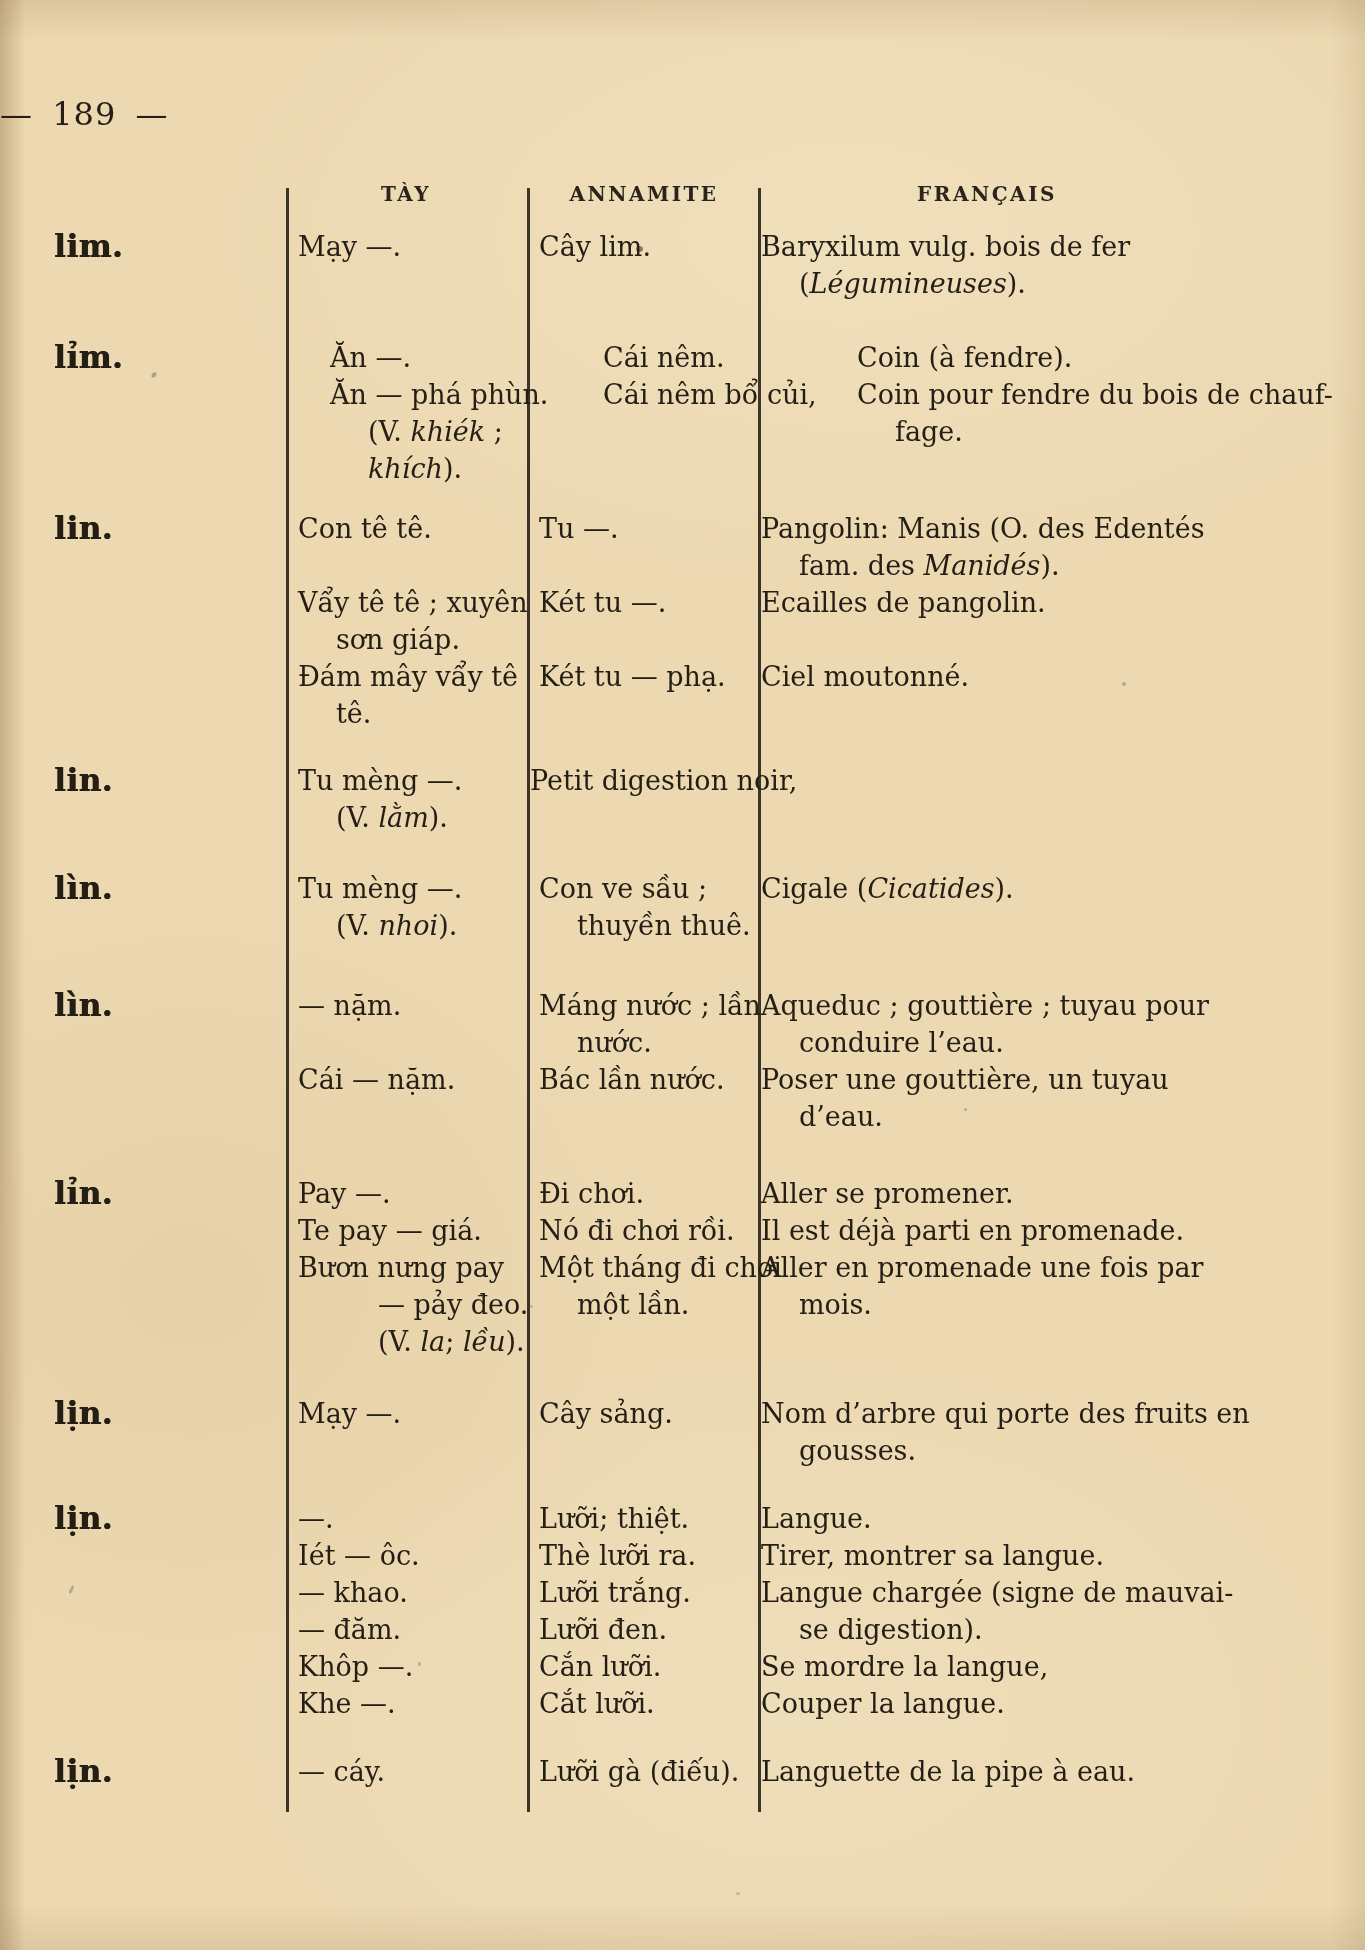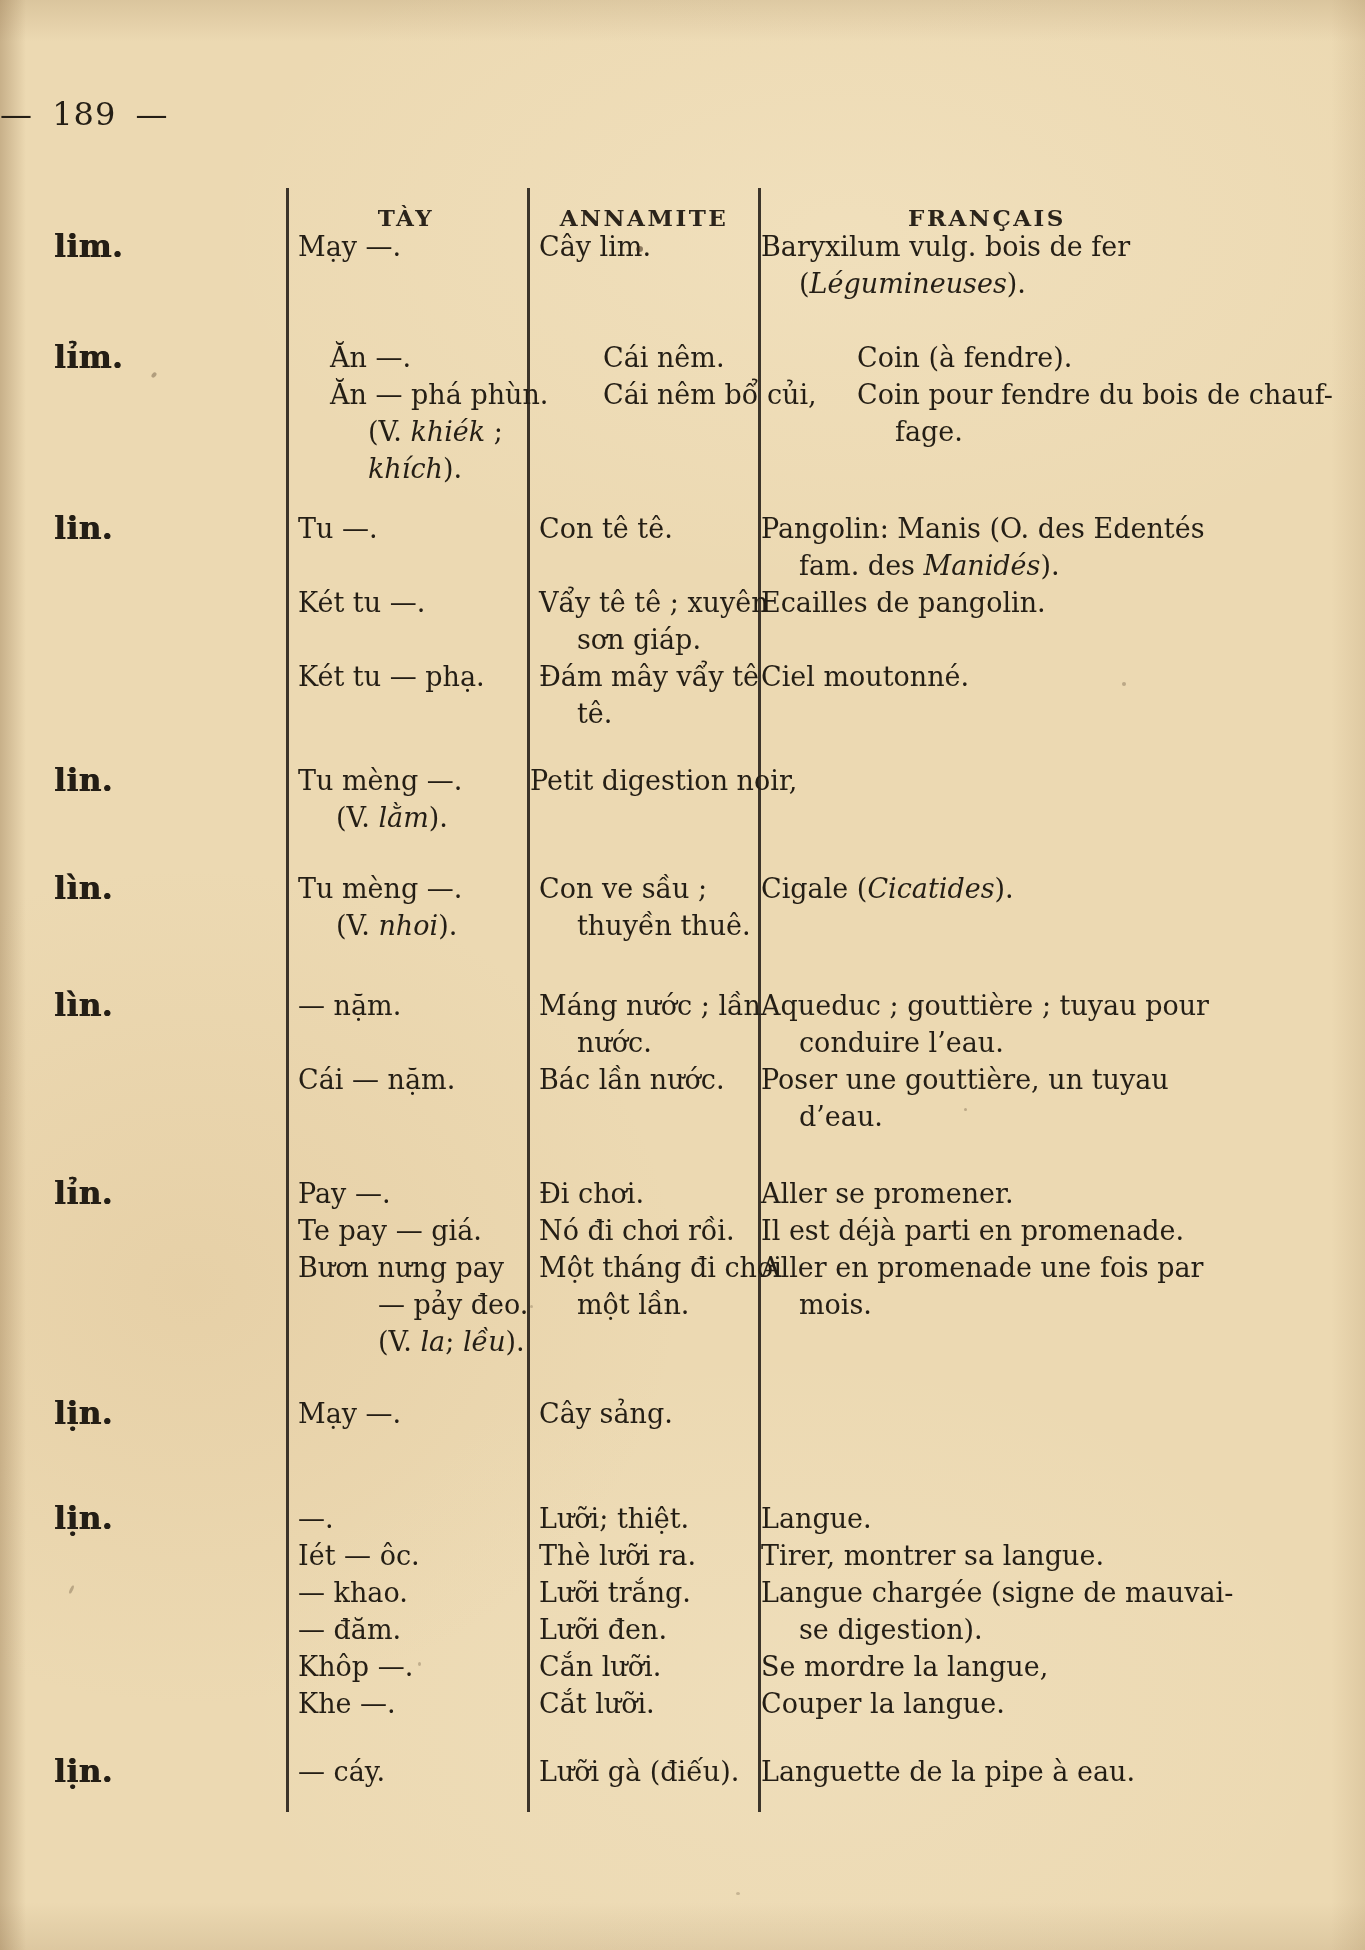--- a/index.html
+++ b/index.html
@@ -20,23 +20,23 @@
       linear-gradient(0deg, rgba(128,94,52,.14), rgba(128,94,52,0) 48px),
       #ecd9b2;
   }
   .pagenum{
     position:absolute;top:95px;left:0;width:1294px;
     text-align:left;
     font-size:32px;letter-spacing:1px;word-spacing:8px;
     color:#241e15;
   }
   .colhead{
-    position:absolute;top:204px;
+    position:absolute;top:182px;
     transform:translateX(-50%);
-    font-size:23px;font-weight:bold;letter-spacing:2.5px;
+    font-size:20px;font-weight:bold;letter-spacing:2.5px;
     color:#2b241b;white-space:nowrap;
   }
   .colhead.tay{left:406px;}
   .colhead.ann{left:644px;}
   .colhead.fra{left:987px;}
   .rule{
     position:absolute;top:188px;height:1624px;width:3px;
     background:#2c261e;opacity:.92;
   }
   .rule.r1{left:286px;}
@@ -106,35 +106,35 @@
         </div>
         <div class="col francais">
           <div class="line"><span>Coin (à fendre).</span></div>
           <div class="line"><span>Coin pour fendre du bois de chauf-</span></div>
           <div class="line ind1"><span>fage.</span></div>
           <div class="line">&nbsp;</div>
         </div>
       </div>
       <div class="entry" style="margin-top: 23px;">
         <div class="col headword">lin.</div>
-        <div class="col tay">
-          <div class="line"><span>Tu —.</span></div>
-          <div class="line">&nbsp;</div>
-          <div class="line"><span>Két tu —.</span></div>
-          <div class="line">&nbsp;</div>
-          <div class="line"><span>Két tu — phạ.</span></div>
-          <div class="line">&nbsp;</div>
-        </div>
         <div class="col annamite">
           <div class="line"><span>Con tê tê.</span></div>
           <div class="line">&nbsp;</div>
           <div class="line"><span>Vẩy tê tê ; xuyên</span></div>
           <div class="line ind1"><span>sơn giáp.</span></div>
           <div class="line"><span>Đám mây vẩy tê</span></div>
           <div class="line ind1"><span>tê.</span></div>
+        </div>
+        <div class="col tay">
+          <div class="line"><span>Tu —.</span></div>
+          <div class="line">&nbsp;</div>
+          <div class="line"><span>Két tu —.</span></div>
+          <div class="line">&nbsp;</div>
+          <div class="line"><span>Két tu — phạ.</span></div>
+          <div class="line">&nbsp;</div>
         </div>
         <div class="col francais">
           <div class="line"><span>Pangolin: Manis (O. des Edentés</span></div>
           <div class="line ind1"><span>fam. des </span><i>Manidés</i><span>).</span></div>
           <div class="line"><span>Ecailles de pangolin.</span></div>
           <div class="line">&nbsp;</div>
           <div class="line"><span>Ciel moutonné.</span></div>
           <div class="line">&nbsp;</div>
         </div>
       </div>
@@ -211,20 +211,24 @@
       </div>
       <div class="entry" style="margin-top: 35px;">
         <div class="col headword">lịn.</div>
         <div class="col tay">
           <div class="line"><span>Mạy —.</span></div>
           <div class="line">&nbsp;</div>
         </div>
         <div class="col annamite">
           <div class="line"><span>Cây sảng.</span></div>
           <div class="line">&nbsp;</div>
+        </div>
+        <div class="col francais">
+          <div class="line"><span>Nom d’arbre qui porte des fruits en</span></div>
+          <div class="line ind1"><span>gousses.</span></div>
         </div>
       </div>
       <div class="entry" style="margin-top: 31px;">
         <div class="col headword">lịn.</div>
         <div class="col tay">
           <div class="line"><span>—.</span></div>
           <div class="line"><span>Iét — ôc.</span></div>
           <div class="line"><span>— khao.</span></div>
           <div class="line"><span>— đăm.</span></div>
           <div class="line"><span>Khôp —.</span></div>

